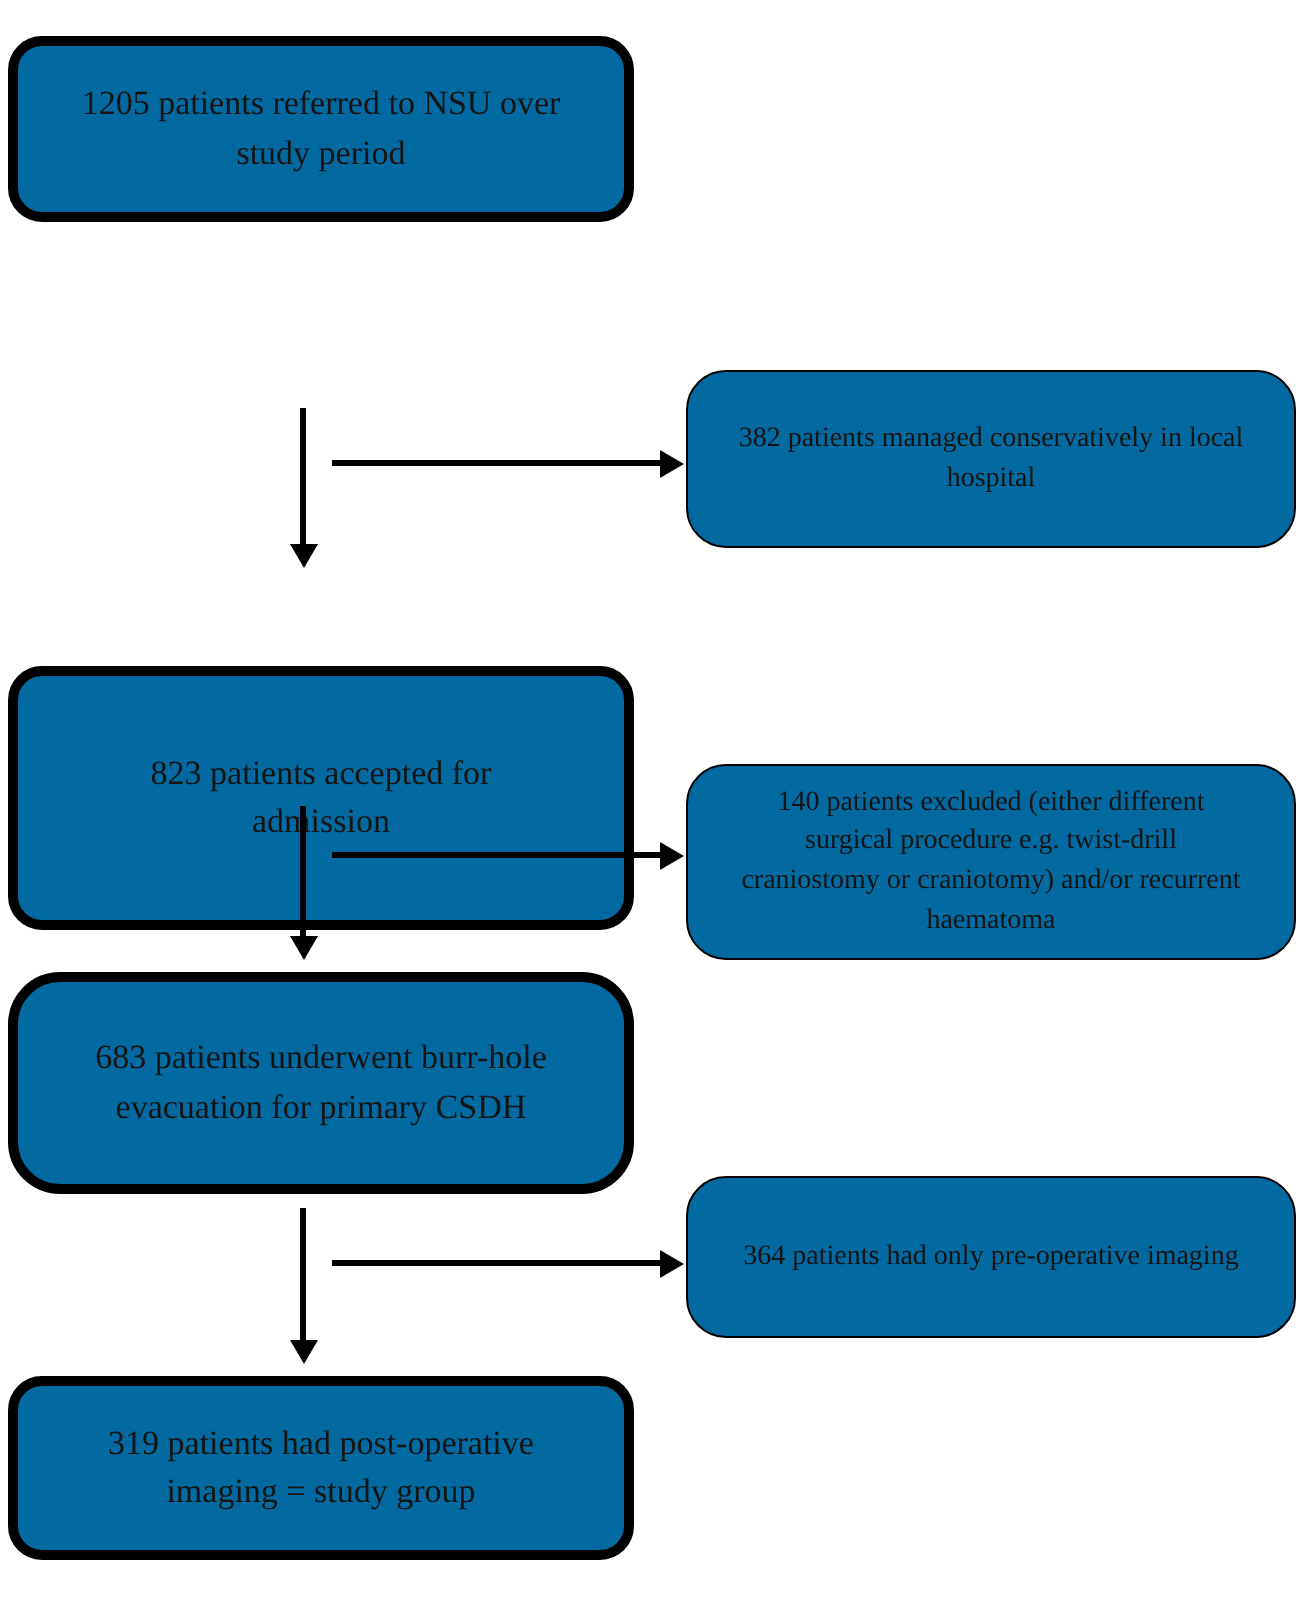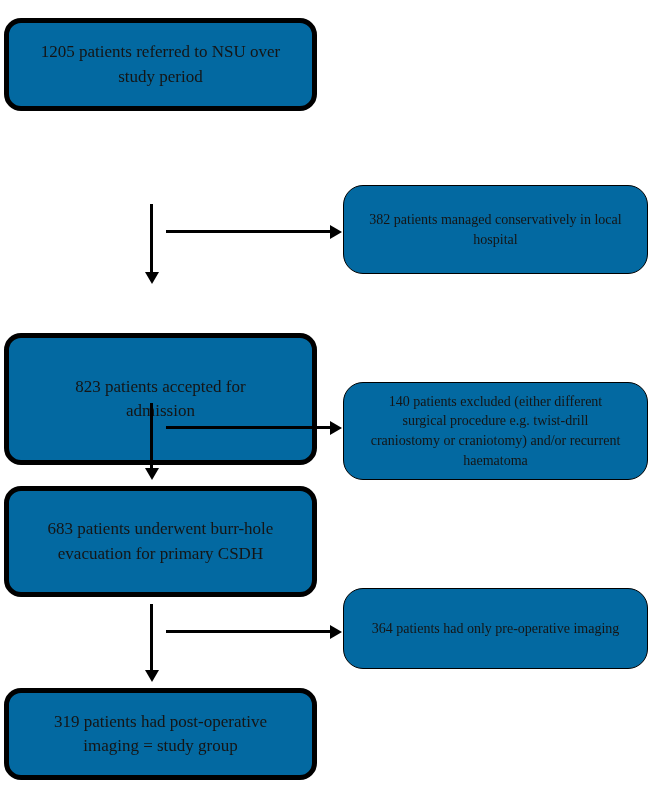--- a/index.html
+++ b/index.html
@@ -41,21 +41,21 @@
   .side-box {
     left: 343px;
     width: 305px;
     border: 1.5px solid #000000;
     border-radius: 20px;
     font-size: 14px;
     line-height: 1.4;
   }
   .mb1 { top: 18px;  height: 93px;  }
   .mb2 { top: 289px; height: 132px; margin-top: 44px; }
-  .mb3 { top: 486px; height: 111px; }
+  .mb3 { top: 486px; height: 111px; border-radius: 26px; }
   .mb4 { top: 688px; height: 92px; }
   .sb1 { top: 185px; height: 89px; }
   .sb2 { top: 382px; height: 98px; }
   .sb3 { top: 588px; height: 81px; }
 
   .vline {
     position: absolute;
     left: 150px;
     width: 3px;
     background: #000000;

